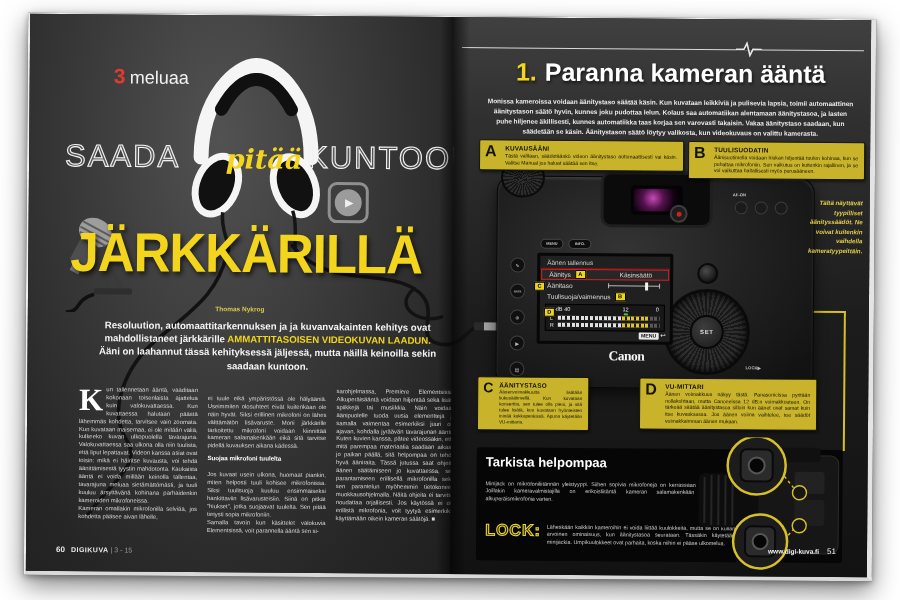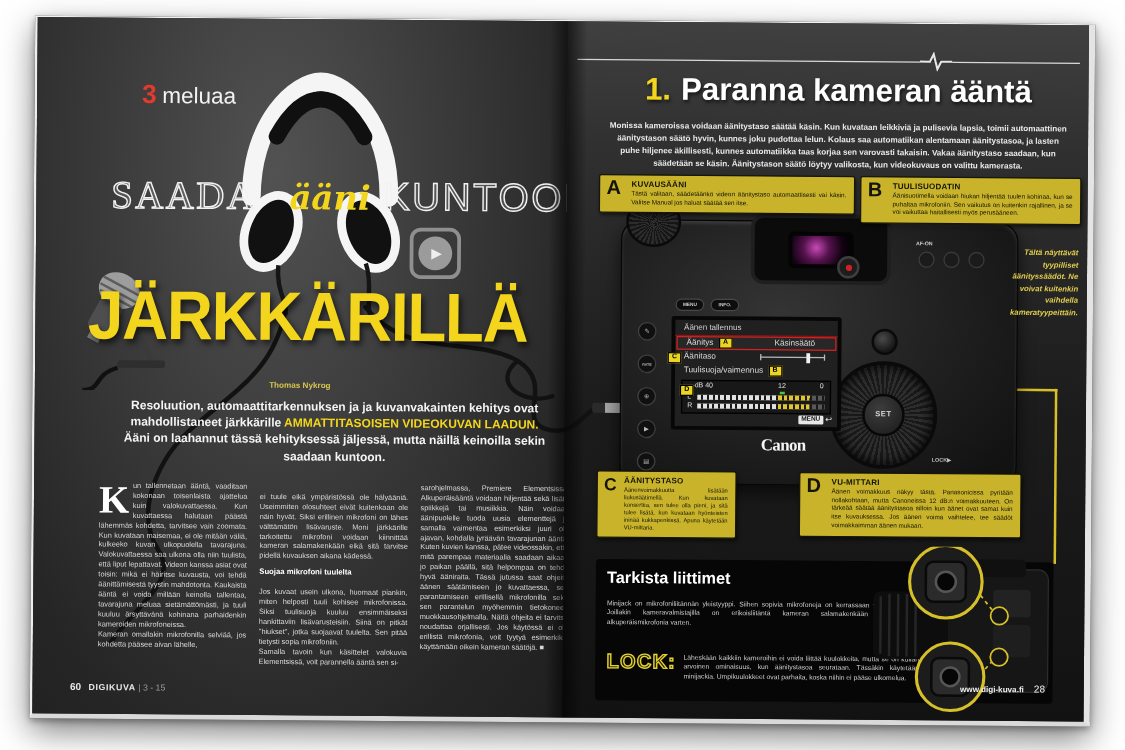--- a/index.html
+++ b/index.html
@@ -16,21 +16,21 @@
            background:linear-gradient(180deg,#404040 0%,#303030 18%,#1c1c1c 55%,#121212 100%); overflow:hidden; }
   .gutter { position:absolute; left:410px; top:0; width:30px; height:100%; pointer-events:none;
             background:linear-gradient(90deg, rgba(0,0,0,0) 0%, rgba(0,0,0,.55) 50%, rgba(0,0,0,0) 100%); z-index:8; }
 
   
   .kicker { position:absolute; left:84px; top:50px; font-weight:bold; z-index:3;}
   .kicker .num { color:#e23b2e; font-size:21px; }
   .kicker .word { color:#f2f2f2; font-size:18px; font-weight:normal; }
   .t-outline { color:rgba(255,255,255,0.14); -webkit-text-stroke:1.1px #f2f2f2;
                font-size:31px; letter-spacing:2px; font-weight:400; position:absolute; z-index:3;}
-  .t-saada { left:60px; top:124px;font-family:Liberation Serif, serif; }
+  .t-saada { left:36px; top:124px; }
   .t-kuntoon { left:278px; top:124px; }
   .headphones { position:absolute; left:152px; top:32px; z-index:2; }
   .aani { position:absolute; left:190px; top:128px; width:90px; text-align:center; z-index:4;
           font-family:"DejaVu Serif", serif; font-style:italic; font-weight:bold;
           font-size:27px; color:#f2d51c; }
   .playbtn { position:absolute; left:299px; top:166px; width:41px; height:41px; z-index:3;
              border:3px solid #8f8f8f; border-radius:9px; display:flex; align-items:center; justify-content:center; }
   .playbtn .pb-circle { width:27px; height:27px; border-radius:50%; background:#9b9b9b;
              display:flex; align-items:center; justify-content:center; color:#efefef; font-size:11px; padding-left:2px;}
   .micwrap { position:absolute; left:36px; top:198px; z-index:2; }
@@ -201,21 +201,21 @@
       <path d="M40,62 C52,40 64,32 75,32 C86,32 98,40 110,62" fill="none" stroke="#101010" stroke-width="13" stroke-linecap="round"></path>
       <g transform="rotate(22 36 138)">
         <ellipse cx="36" cy="138" rx="20" ry="30" fill="#111111" stroke="#f5f5f5" stroke-width="7"></ellipse>
       </g>
       <g transform="rotate(-22 114 138)">
         <ellipse cx="114" cy="138" rx="20" ry="30" fill="#111111" stroke="#f5f5f5" stroke-width="7"></ellipse>
       </g>
       <path d="M42,165 C40,185 50,195 48,205" fill="none" stroke="#151515" stroke-width="3.5"></path>
       <path d="M112,163 C118,180 112,195 116,205" fill="none" stroke="#151515" stroke-width="3.5"></path>
     </svg>
-    <div class="aani">ääni</div>
+    <div class="aani">pitää</div>
 
     <div class="playbtn">
       <div class="pb-circle">▶</div>
     </div>
 
     <svg class="micwrap" width="86" height="100" viewBox="0 0 86 100">
       <g transform="rotate(28 30 22)">
         <ellipse cx="30" cy="20" rx="17" ry="14" fill="#9d9d9d"></ellipse>
         <path d="M14,16 h32 M14,22 h33 M16,27 h29" stroke="#5d5d5d" stroke-width="2"></path>
         <rect x="20" y="31" width="20" height="26" rx="4" fill="#4e4e4e"></rect>
@@ -361,21 +361,21 @@
       </div>
     </div>
     <div class="canonlogo">Canon</div>
   </div>
 
   <div class="yarrow"></div>
   <div class="yline-h"></div>
   <div class="yline-v"></div>
 
   <div class="conn">
-    <h3>Tarkista liittimet</h3>
+    <h3>Tarkista helpompaa</h3>
     <div class="blk blk-in">
       <p>Minijack on mikrofoniliitännän yleistyyppi. Siihen sopivia mikrofoneja on kerrassaan valtava määrä. Joillakin kameravalmistajilla on erikoisliitäntä kameran salamakenkään kiinnitettävää alkuperäismikrofonia varten.</p>
     </div>
     <div class="blk blk-out">
       <span class="io-label">LOCK:</span>
       <p>Läheskään kaikkiin kameroihin ei voida liittää kuulokkeita, mutta se on kullan arvoinen ominaisuus, kun äänitystasoa seurataan. Tässäkin käytetään minijackia. Umpikuulokkeet ovat parhaita, koska niihin ei pääse ulkomelua.</p>
     </div>
   </div>
 
   <svg class="sidecam" width="150" height="134" viewBox="0 0 150 134">
@@ -397,21 +397,21 @@
       <circle cx="58" cy="28" r="8" fill="#060606" stroke="#555555" stroke-width="2"></circle>
     </g>
     <g>
       <circle cx="62" cy="104" r="27" fill="#1c1c1c" stroke="#d6bf28" stroke-width="2.5"></circle>
       <rect x="47" y="89" width="30" height="30" rx="6" fill="#2b2b2b" stroke="#0a0a0a" stroke-width="2"></rect>
       <circle cx="62" cy="104" r="7.5" fill="#060606" stroke="#555555" stroke-width="2"></circle>
     </g>
   </svg>
 
   <div class="footer-r">
-    <span class="site">www.digi-kuva.fi</span><span class="pn">28</span>
+    <span class="site">www.digi-kuva.fi</span><span class="pn">51</span>
   </div>
 
   <svg class="cables" viewBox="0 0 848 562">
     <path d="M200,232 C192,280 160,298 128,326 C98,352 80,396 100,426 C116,450 84,468 62,500" fill="none" stroke="#121212" stroke-width="3.6" stroke-linecap="round"></path>
     <path d="M264,230 C298,272 352,252 386,272 C416,290 386,318 408,326 C432,334 440,311 450,309" fill="none" stroke="#121212" stroke-width="3.6" stroke-linecap="round"></path>
     <path d="M386,272 C364,290 392,308 414,300" fill="none" stroke="#121212" stroke-width="3.4" stroke-linecap="round"></path>
   </svg>
   <div class="plug"></div>
 
   <div class="gutter"></div>

